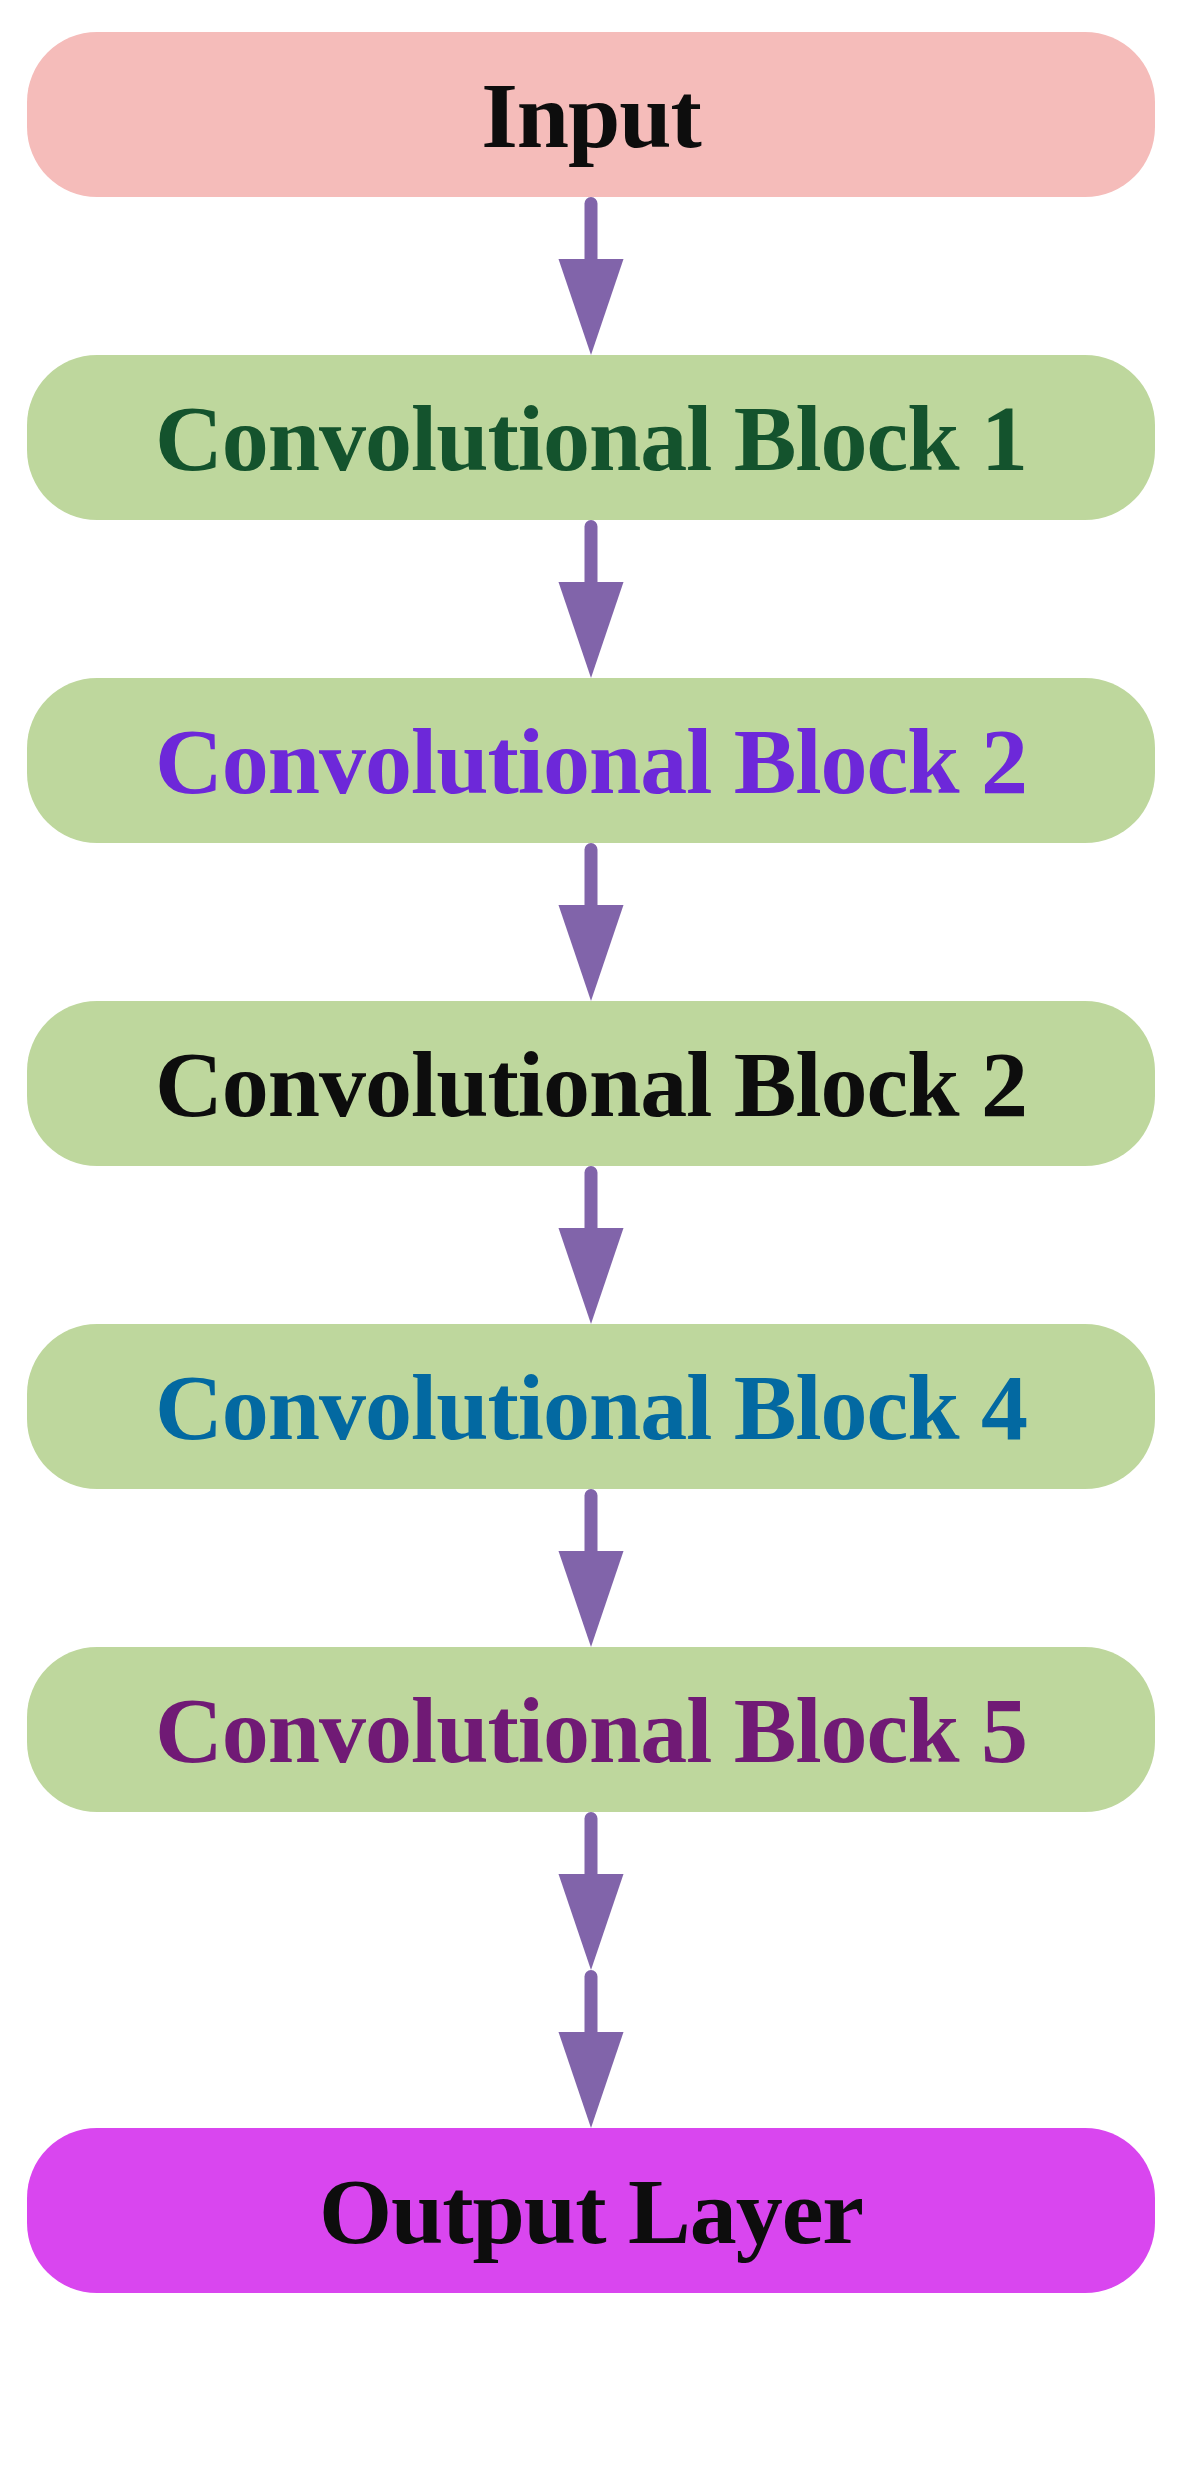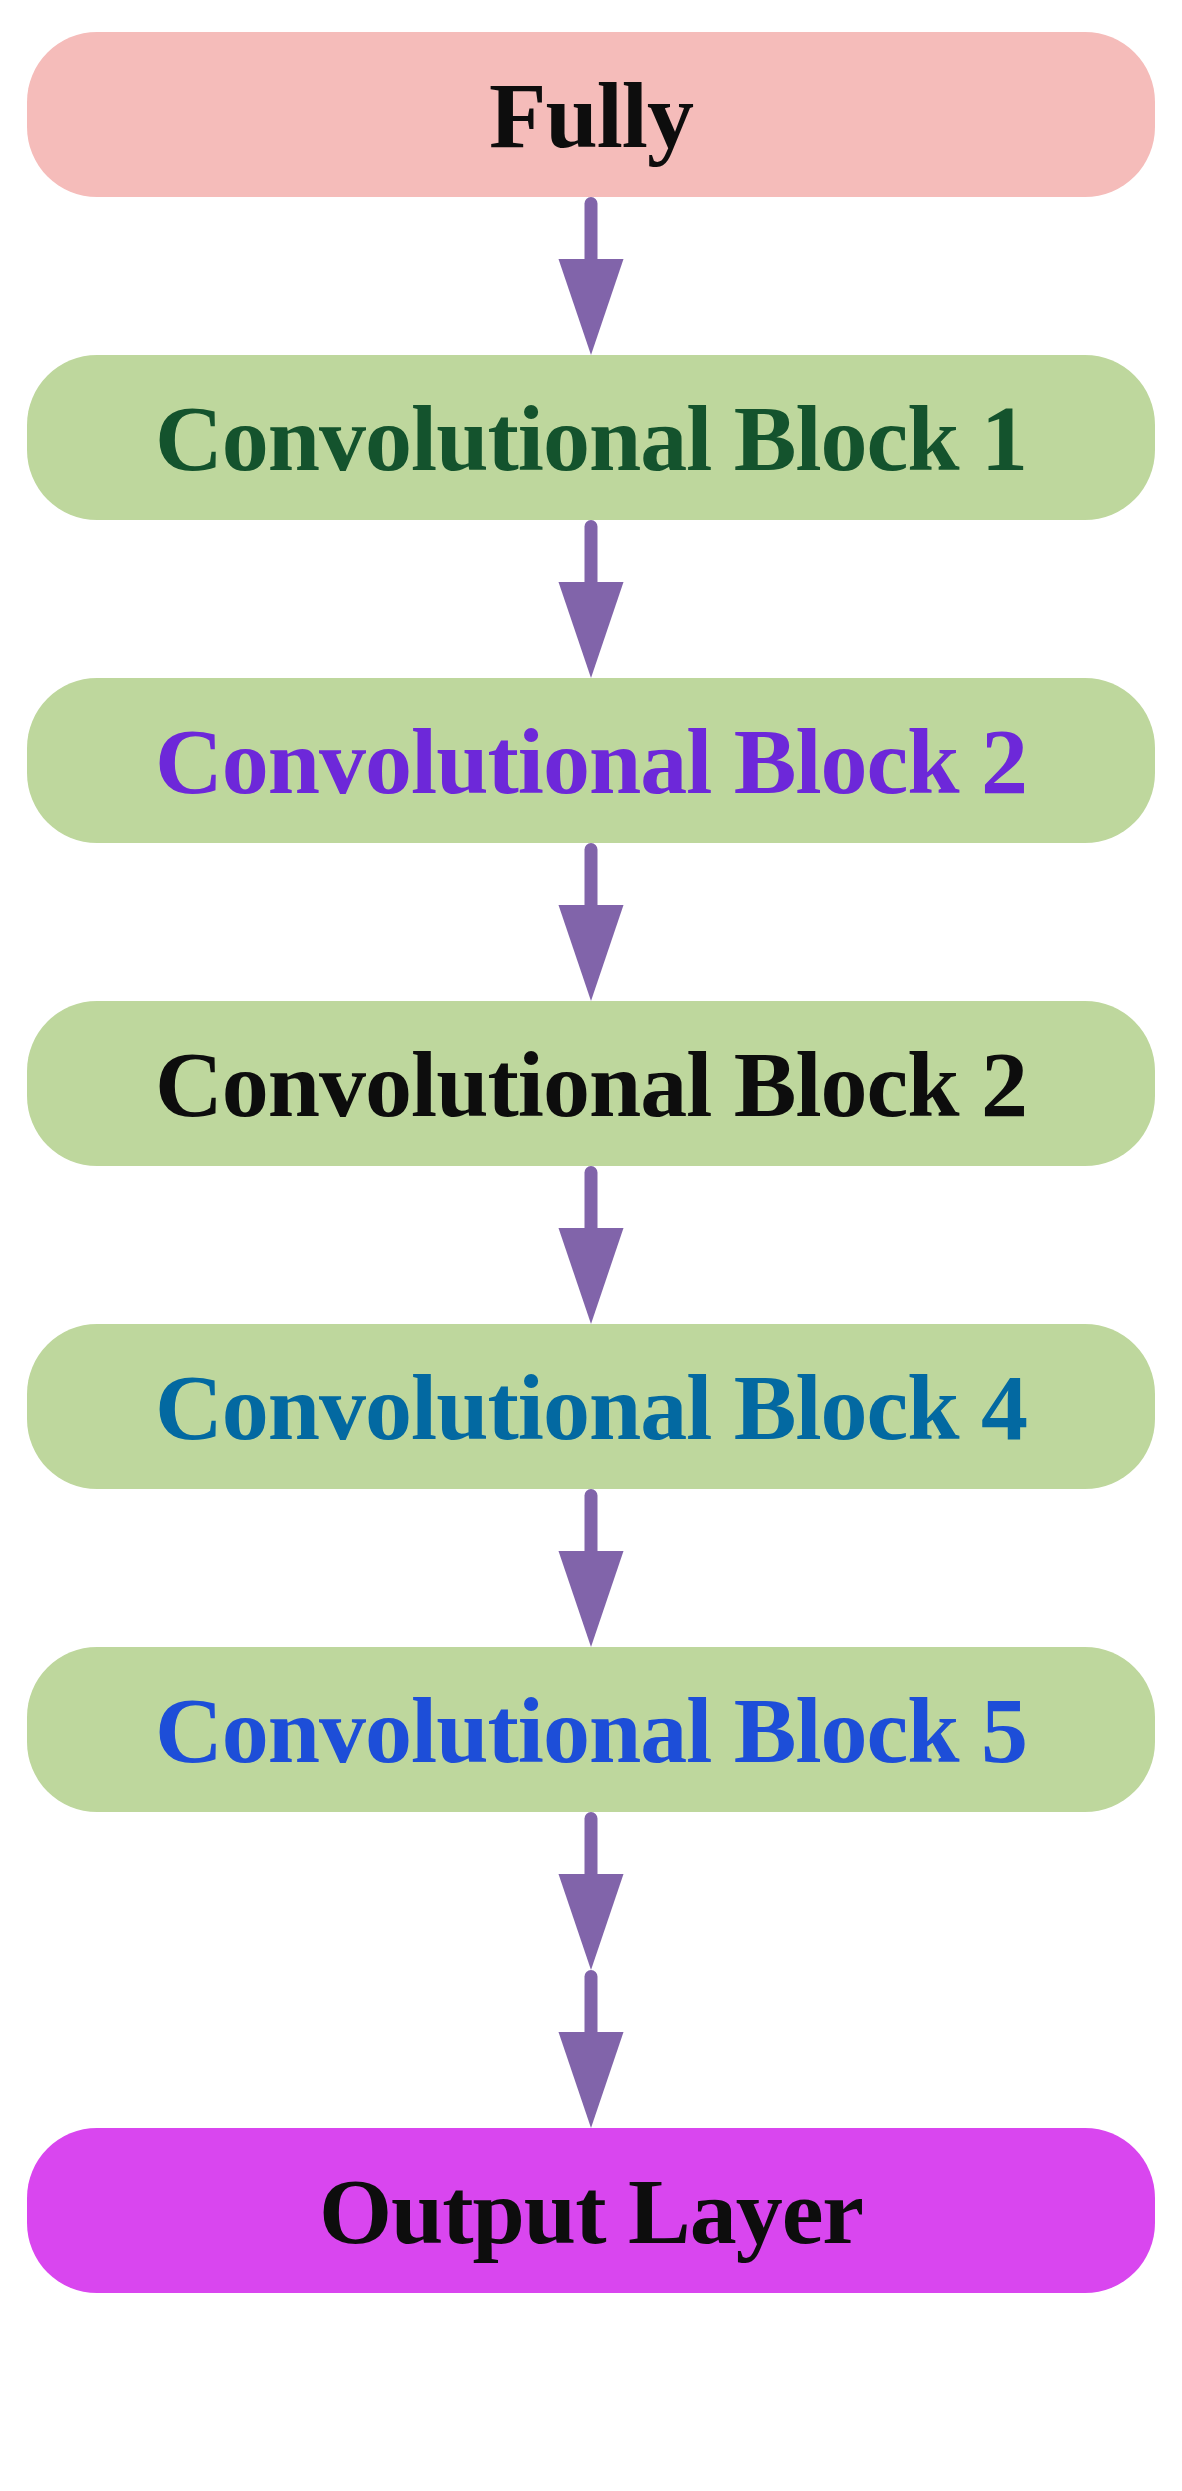--- a/index.html
+++ b/index.html
@@ -38,21 +38,21 @@
     height: 158px;
     flex: none;
     display: block;
   }
 </style>
 </head>
 <body style="background: rgb(255, 255, 255);">
 
 <div class="diagram">
 
-  <div class="node" style="background: rgb(245, 188, 186); color: rgb(13, 13, 13);">Fully</div>
+  <div class="node" style="background: rgb(245, 188, 186); color: rgb(13, 13, 13);">Input</div>
 
   <svg class="arrow" viewBox="0 0 70 158" xmlns="http://www.w3.org/2000/svg">
     <rect class="arrow-stem" x="28.5" y="0" width="13" height="68" rx="6.5" fill="#8164aa"></rect>
     <polygon class="arrow-head" points="2.5,62 67.5,62 35,158" fill="#8164aa"></polygon>
   </svg>
 
   <div class="node" style="background: rgb(190, 215, 157); color: #14532d;">Convolutional Block 1</div>
 
   <svg class="arrow" viewBox="0 0 70 158" xmlns="http://www.w3.org/2000/svg">
     <rect class="arrow-stem" x="28.5" y="0" width="13" height="68" rx="6.5" fill="#8164aa"></rect>
@@ -73,21 +73,21 @@
     <polygon class="arrow-head" points="2.5,62 67.5,62 35,158" fill="#8164aa"></polygon>
   </svg>
 
   <div class="node" style="background: rgb(190, 215, 157); color: #0369a1;">Convolutional Block 4</div>
 
   <svg class="arrow" viewBox="0 0 70 158" xmlns="http://www.w3.org/2000/svg">
     <rect class="arrow-stem" x="28.5" y="0" width="13" height="68" rx="6.5" fill="#8164aa"></rect>
     <polygon class="arrow-head" points="2.5,62 67.5,62 35,158" fill="#8164aa"></polygon>
   </svg>
 
-  <div class="node" style="background: rgb(190, 215, 157); color: #1d4ed8;">Convolutional Block 5</div>
+  <div class="node" style="background: rgb(190, 215, 157); color: #701a75;">Convolutional Block 5</div>
 
   <svg class="arrow" viewBox="0 0 70 158" xmlns="http://www.w3.org/2000/svg">
     <rect class="arrow-stem" x="28.5" y="0" width="13" height="68" rx="6.5" fill="#8164aa"></rect>
     <polygon class="arrow-head" points="2.5,62 67.5,62 35,158" fill="#8164aa"></polygon>
   </svg>
 
 
   <svg class="arrow" viewBox="0 0 70 158" xmlns="http://www.w3.org/2000/svg">
     <rect class="arrow-stem" x="28.5" y="0" width="13" height="68" rx="6.5" fill="#8164aa"></rect>
     <polygon class="arrow-head" points="2.5,62 67.5,62 35,158" fill="#8164aa"></polygon>

